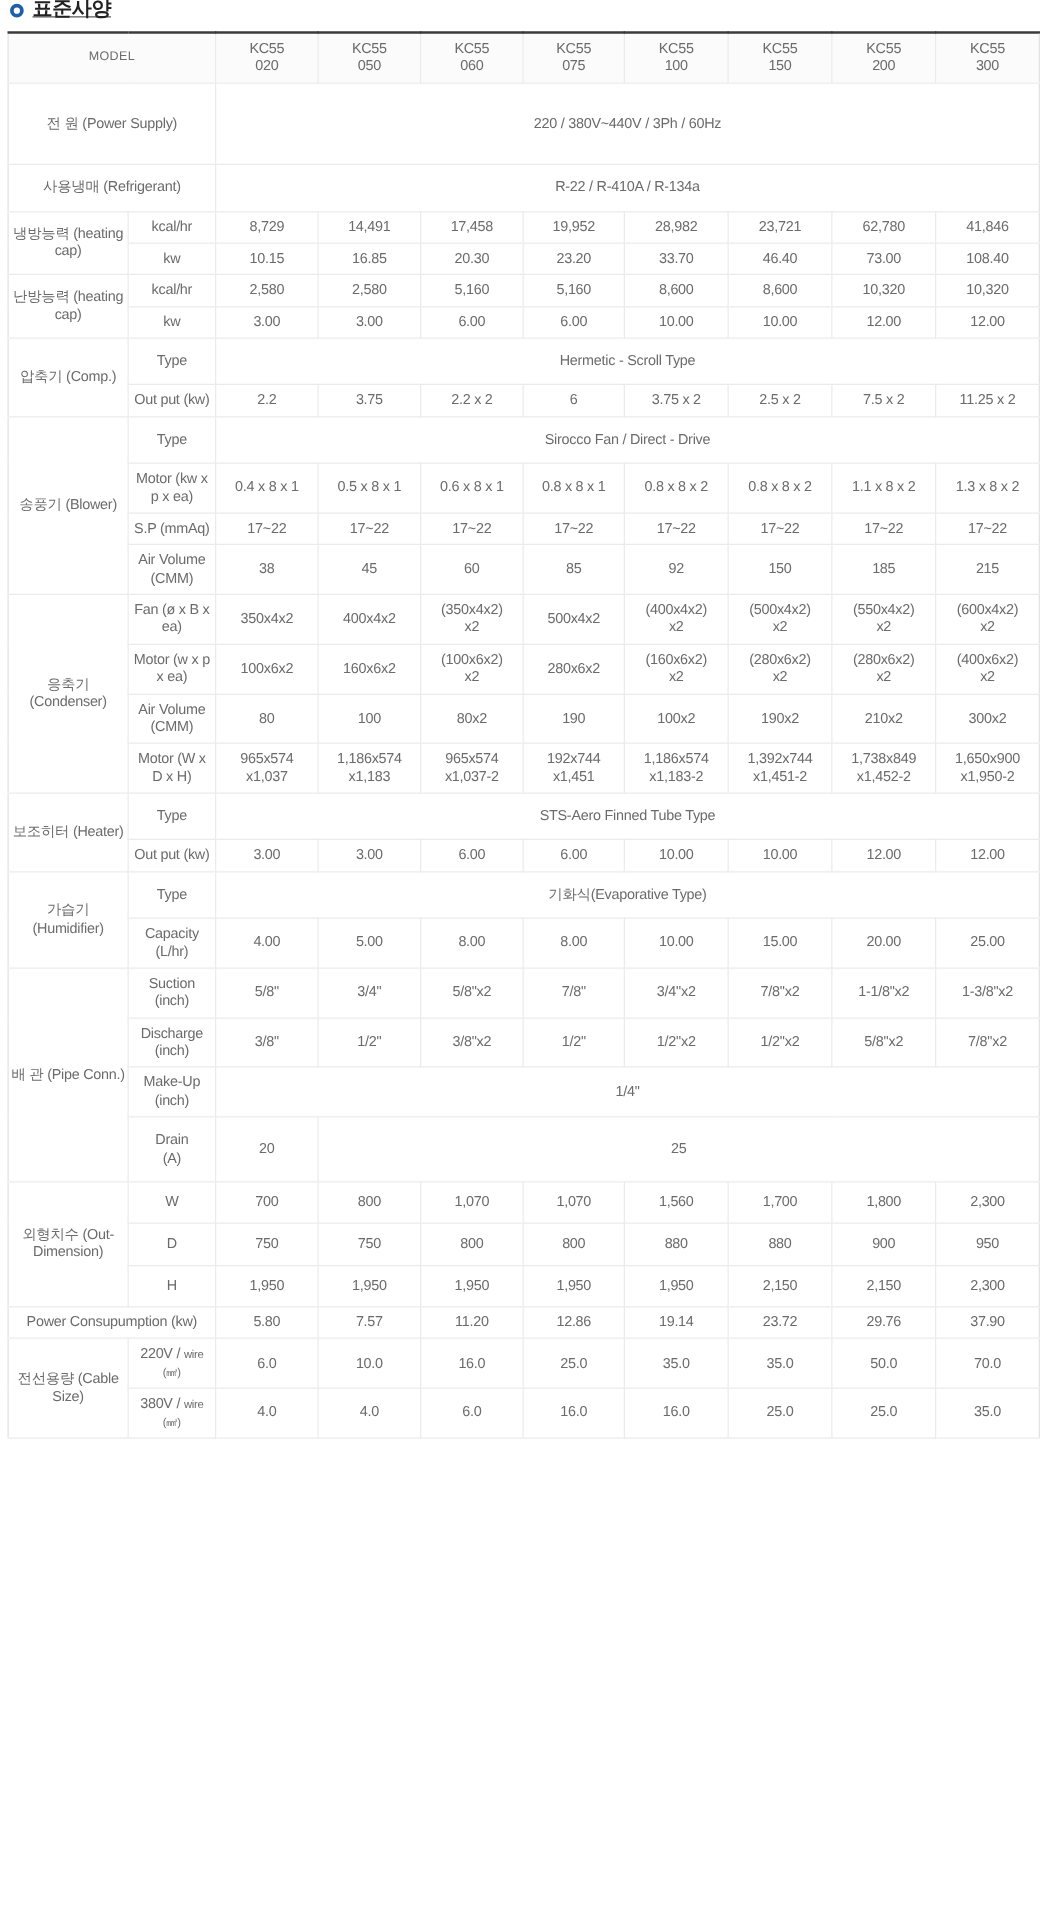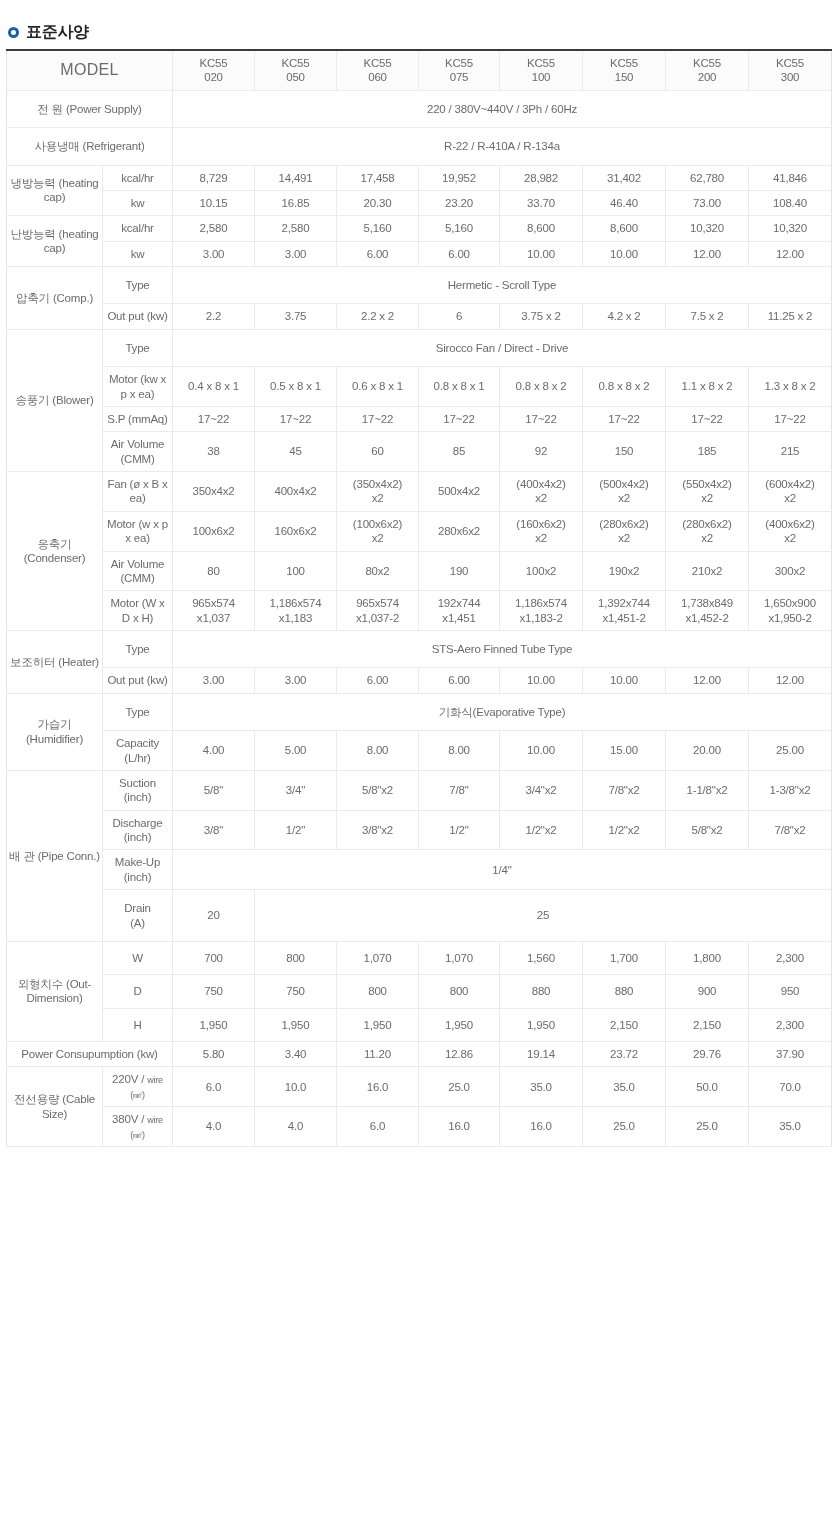--- a/index.html
+++ b/index.html
@@ -13,21 +13,22 @@
     font-family: "Liberation Sans", sans-serif;
     color: #5a5a5a;
   }
   .page { width: 837px; padding: 0; }
 
   
   .title-row {
     display: flex;
     align-items: center;
     gap: 7px;
-    padding: 24px 0 9px 8px;
+    padding: 0 0 9px 8px;
+    text-decoration: underline;
   }
   .bullet-ring {
     width: 11px; height: 11px;
     border-radius: 50%;
     border: 3px solid #1f5fa9;
     background: #ffffff;
     flex: 0 0 auto;
     margin-top: 1px;
   }
   .title-text {
@@ -64,21 +65,21 @@
   table.spec td:last-child, table.spec th:last-child { border-right: none; }
 
   thead th {
     background: #fbfbfb;
     color: #4a4a4a;
     font-size: 12px;
     padding: 11px 2px;
     border-bottom: 1px solid #e4e4e4;
   }
   thead th.model-head {
-    font-size: 16px;
+    font-size: 10px;
     letter-spacing: 0.3px;
   }
   thead th .mline { display: block; }
 
   
   td.grp {
     color: #5d5d5d;
     font-size: 12px;
     padding: 6px 3px;
   }
@@ -155,41 +156,41 @@
           <span class="mline">KC55</span>
           <span class="mline">300</span>
         </th>
       </tr>
     </thead>
 
     <tbody>
 
       <tr>
         <td colspan="2" class="grp" style="padding:11px 14px">전 원 (Power Supply)</td>
-        <td colspan="8" class="full" style="padding:11px 3px">220 / 380V~440V / 3Ph / 60Hz</td>
+        <td colspan="8" class="full" style="padding:25px 3px">220 / 380V~440V / 3Ph / 60Hz</td>
       </tr>
 
       <tr>
         <td colspan="2" class="grp" style="padding:11px 3px">사용냉매 (Refrigerant)</td>
         <td colspan="8" class="full" style="padding:11px 3px">R-22 / R-410A / R-134a</td>
       </tr>
 
       <tr>
         <td rowspan="2" class="grp">
           <span class="mline">냉방능력</span>
           <span class="mline">(heating</span>
           <span class="mline">cap)</span>
         </td>
         <td class="sub">kcal/hr</td>
         <td class="val">8,729</td>
         <td class="val">14,491</td>
         <td class="val">17,458</td>
         <td class="val">19,952</td>
         <td class="val">28,982</td>
-        <td class="val">31,402</td>
+        <td class="val">23,721</td>
         <td class="val">62,780</td>
         <td class="val">41,846</td>
       </tr>
       <tr>
         <td class="sub">kw</td>
         <td class="val">10.15</td>
         <td class="val">16.85</td>
         <td class="val">20.30</td>
         <td class="val">23.20</td>
         <td class="val">33.70</td>
@@ -237,21 +238,21 @@
       <tr>
         <td class="sub">
           <span class="mline">Out put</span>
           <span class="mline">(kw)</span>
         </td>
         <td class="val">2.2</td>
         <td class="val">3.75</td>
         <td class="val">2.2 x 2</td>
         <td class="val">6</td>
         <td class="val">3.75 x 2</td>
-        <td class="val">4.2 x 2</td>
+        <td class="val">2.5 x 2</td>
         <td class="val">7.5 x 2</td>
         <td class="val">11.25 x 2</td>
       </tr>
 
       <tr>
         <td rowspan="4" class="grp">
           <span class="mline">송풍기</span>
           <span class="mline">(Blower)</span>
         </td>
         <td class="sub" style="padding:11px 3px">Type</td>
@@ -493,21 +494,21 @@
         <td class="val">2,150</td>
         <td class="val">2,300</td>
       </tr>
 
       <tr>
         <td colspan="2" class="grp">
           <span class="mline">Power Consupumption</span>
           <span class="mline">(kw)</span>
         </td>
         <td class="val">5.80</td>
-        <td class="val">3.40</td>
+        <td class="val">7.57</td>
         <td class="val">11.20</td>
         <td class="val">12.86</td>
         <td class="val">19.14</td>
         <td class="val">23.72</td>
         <td class="val">29.76</td>
         <td class="val">37.90</td>
       </tr>
 
       <tr>
         <td rowspan="2" class="grp">

